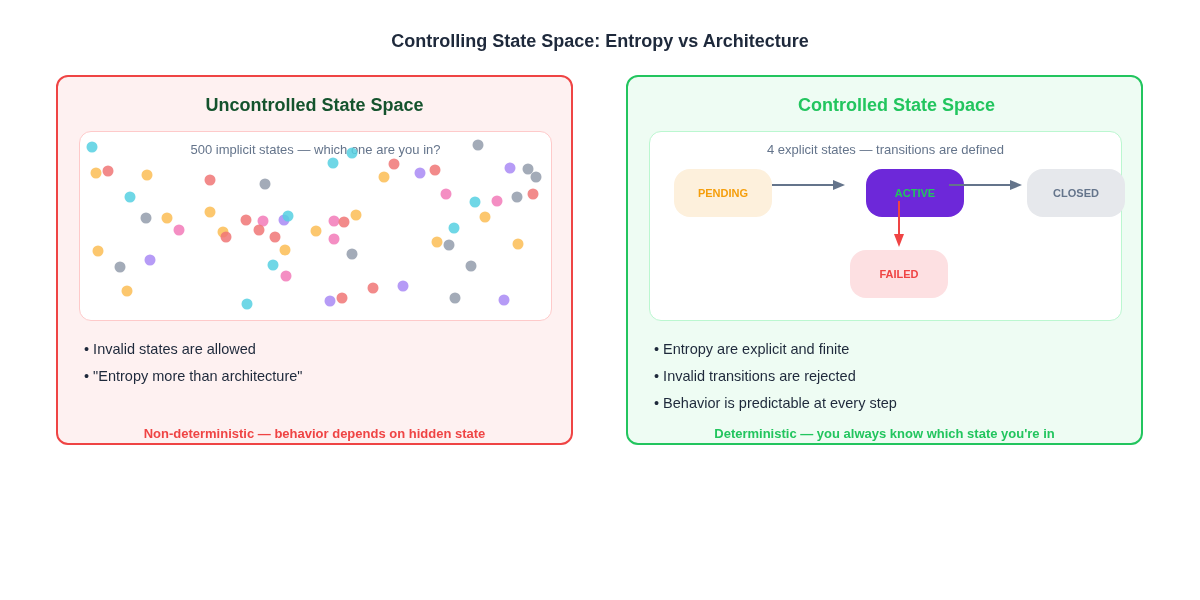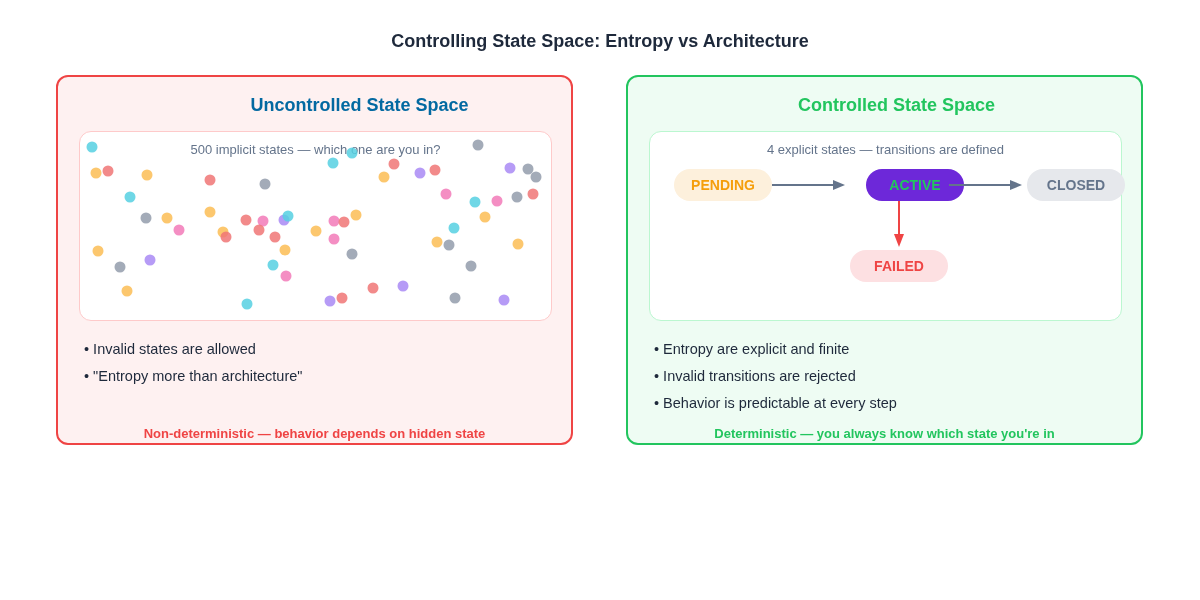--- a/index.html
+++ b/index.html
@@ -12,21 +12,21 @@
   .panel {
     position: absolute; top: 75px; width: 517px; height: 370px;
     border: 2px solid; border-radius: 12px;
   }
   .panel.left { left: 56px; background: #fef1f1; border-color: #ef4444; }
   .panel.right { left: 626px; background: #eefcf3; border-color: #22c55e; }
   .panel-title {
     position: absolute; left: 0; top: 18px; width: 100%; text-align: center;
     font-size: 18px; font-weight: bold;
   }
-  .left .panel-title { color: #0369a1; margin-left: 45px; }
+  .left .panel-title { color: #14532d; }
   .right .panel-title { color: #22c55e; margin-left: 12px; }
   .inner {
     position: absolute; left: 21px; top: 54px; width: 473px; height: 190px;
     background: #ffffff; border-radius: 12px; border: 1.5px solid;
   }
   .left .inner { border-color: #fecaca; }
   .right .inner { border-color: #bbf7d0; }
   .inner-caption {
     position: absolute; left: 0; top: 10px; width: 100%; text-align: center;
     font-size: 13px; color: #64748b;
@@ -37,23 +37,23 @@
   }
   .bullets { position: absolute; left: 26px; top: 263px; }
   .bullet { font-size: 14.5px; color: #1e293b; height: 27px; line-height: 18px; }
   .footer {
     position: absolute; left: 0; top: 349px; width: 100%; text-align: center;
     font-size: 13px; font-weight: bold;
   }
   .left .footer { color: #ef4444; }
   .right .footer { color: #22c55e; }
   .state {
-    position: absolute; width: 98px; height: 32px; border-radius: 16px;
+    position: absolute; width: 98px; height: 48px; border-radius: 16px;
     display: flex; align-items: center; justify-content: center;
-    font-size: 14px; font-weight: bold;
+    font-size: 11px; font-weight: bold;
   }
   .arrow { position: absolute; }
 </style>
 </head>
 <body>
 
 <div class="title">Controlling State Space: Entropy vs Architecture</div>
 
 <div class="panel left">
   <div class="panel-title">Uncontrolled State Space</div>

